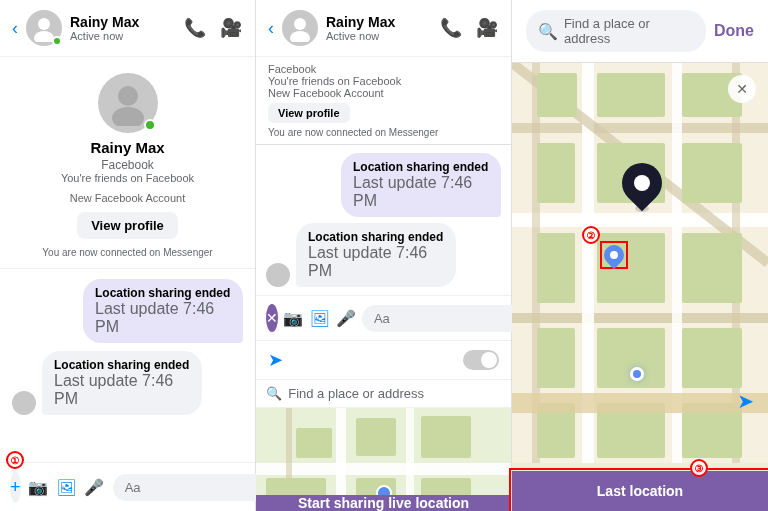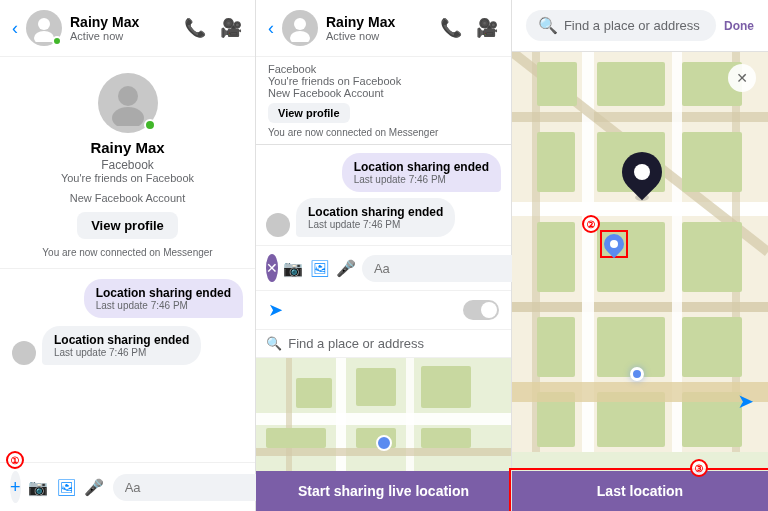--- a/index.html
+++ b/index.html
@@ -198,21 +198,21 @@
       justify-content: flex-end;
     }
 
     .location-bubble {
       font-size: 12px;
       font-weight: 600;
       color: #000;
     }
 
     .location-update {
-      font-size: 10px;
+      font-size: 16px;
       color: #65676b;
       font-weight: 400;
     }
 
     .panel1-bottom {
       display: flex;
       align-items: center;
       padding: 8px 10px;
       border-top: 1px solid #f0f0f0;
       gap: 8px;
@@ -341,21 +341,21 @@
     .search-placeholder {
       font-size: 13px;
       color: #65676b;
     }
 
     .start-sharing-btn {
       background: #7b5ea7;
       color: #fff;
       border: none;
       border-radius: 0;
-      padding: 12px;
+      padding: 0;
       font-size: 14px;
       font-weight: 600;
       cursor: pointer;
       width: 100%;
       text-align: center;
     }
 
     
     .panel3 {
       width: 256px;
@@ -380,21 +380,21 @@
       display: flex;
       align-items: center;
       background: #f0f2f5;
       border-radius: 20px;
       padding: 6px 12px;
       gap: 6px;
     }
 
     .done-btn {
       color: #7b5ea7;
-      font-size: 12px;
+      font-size: 16px;
       font-weight: 600;
       cursor: pointer;
       background: none;
       border: none;
     }
 
     .panel3-map {
       flex: 1;
       background: #e8f0d8;
       position: relative;

